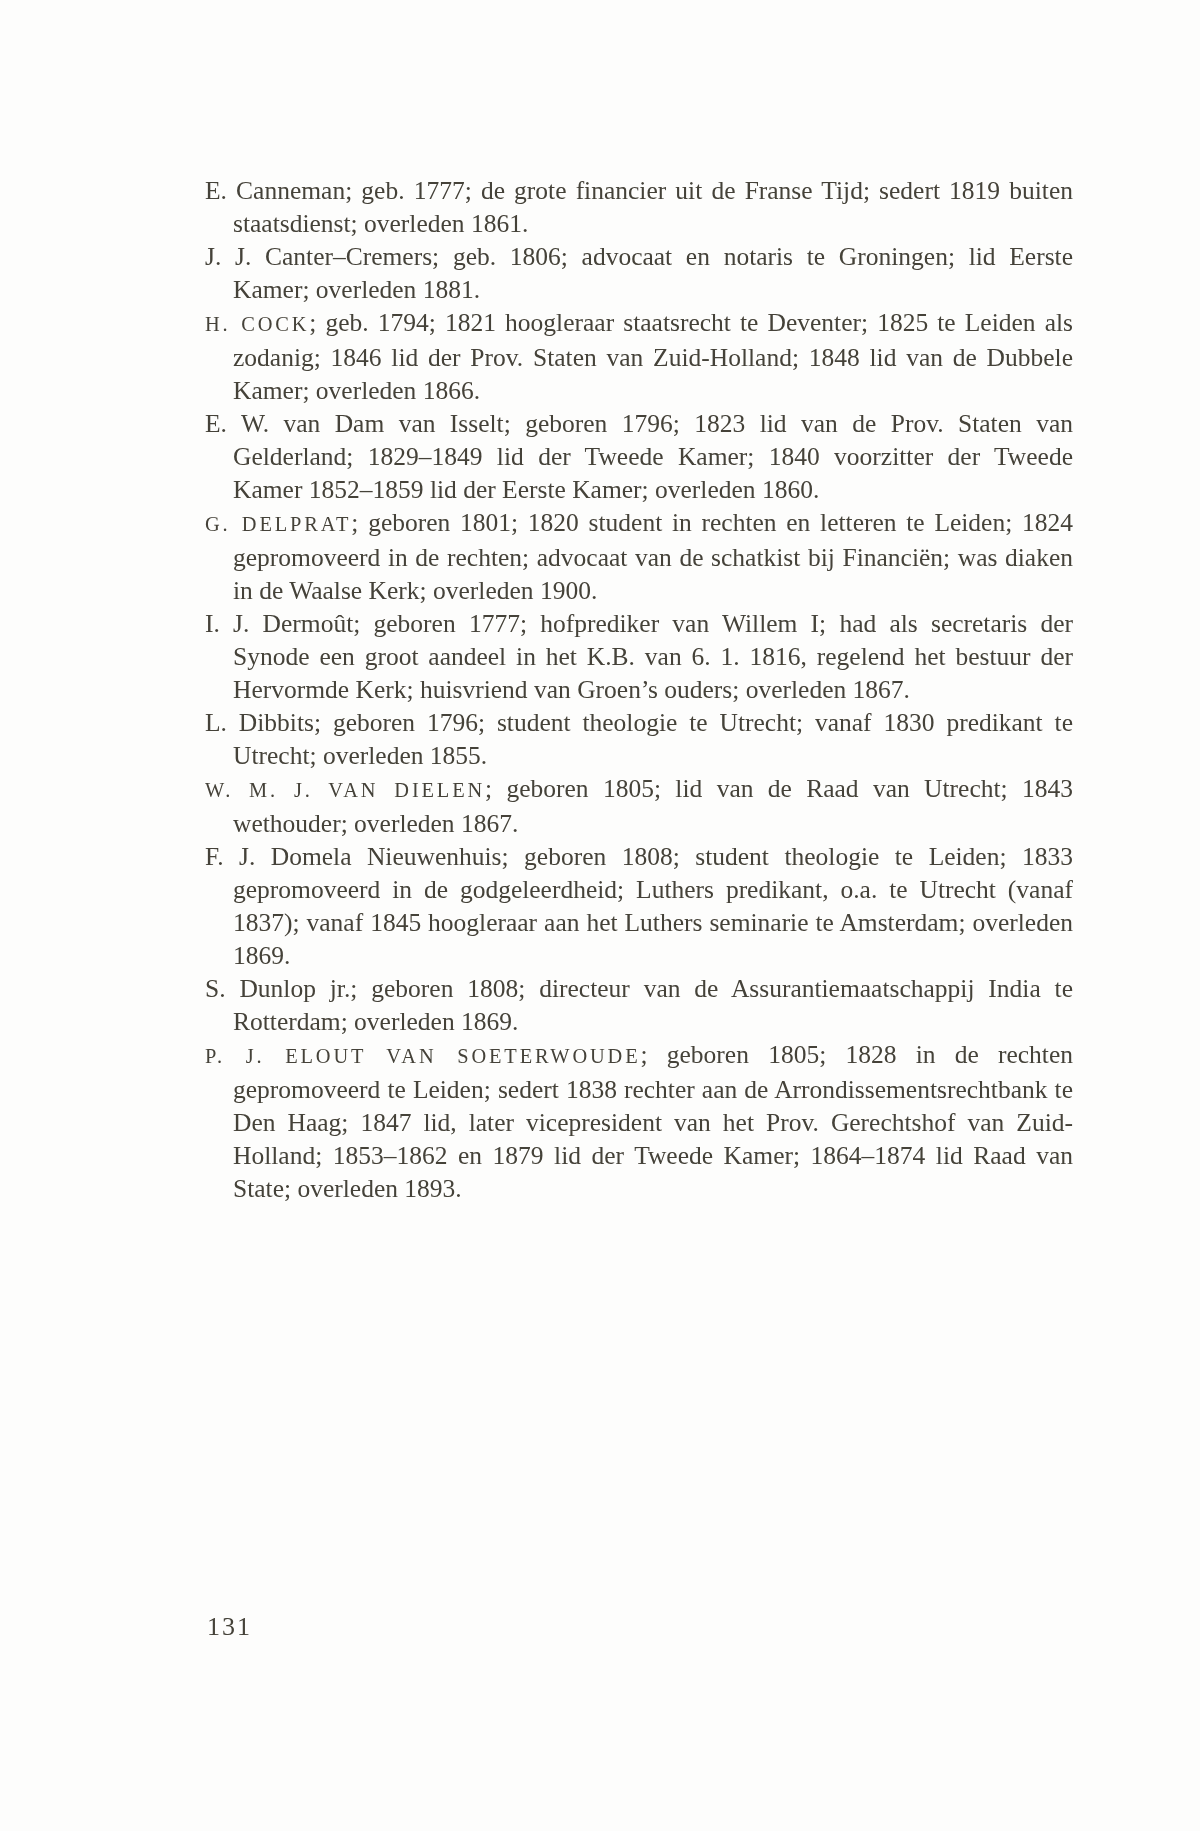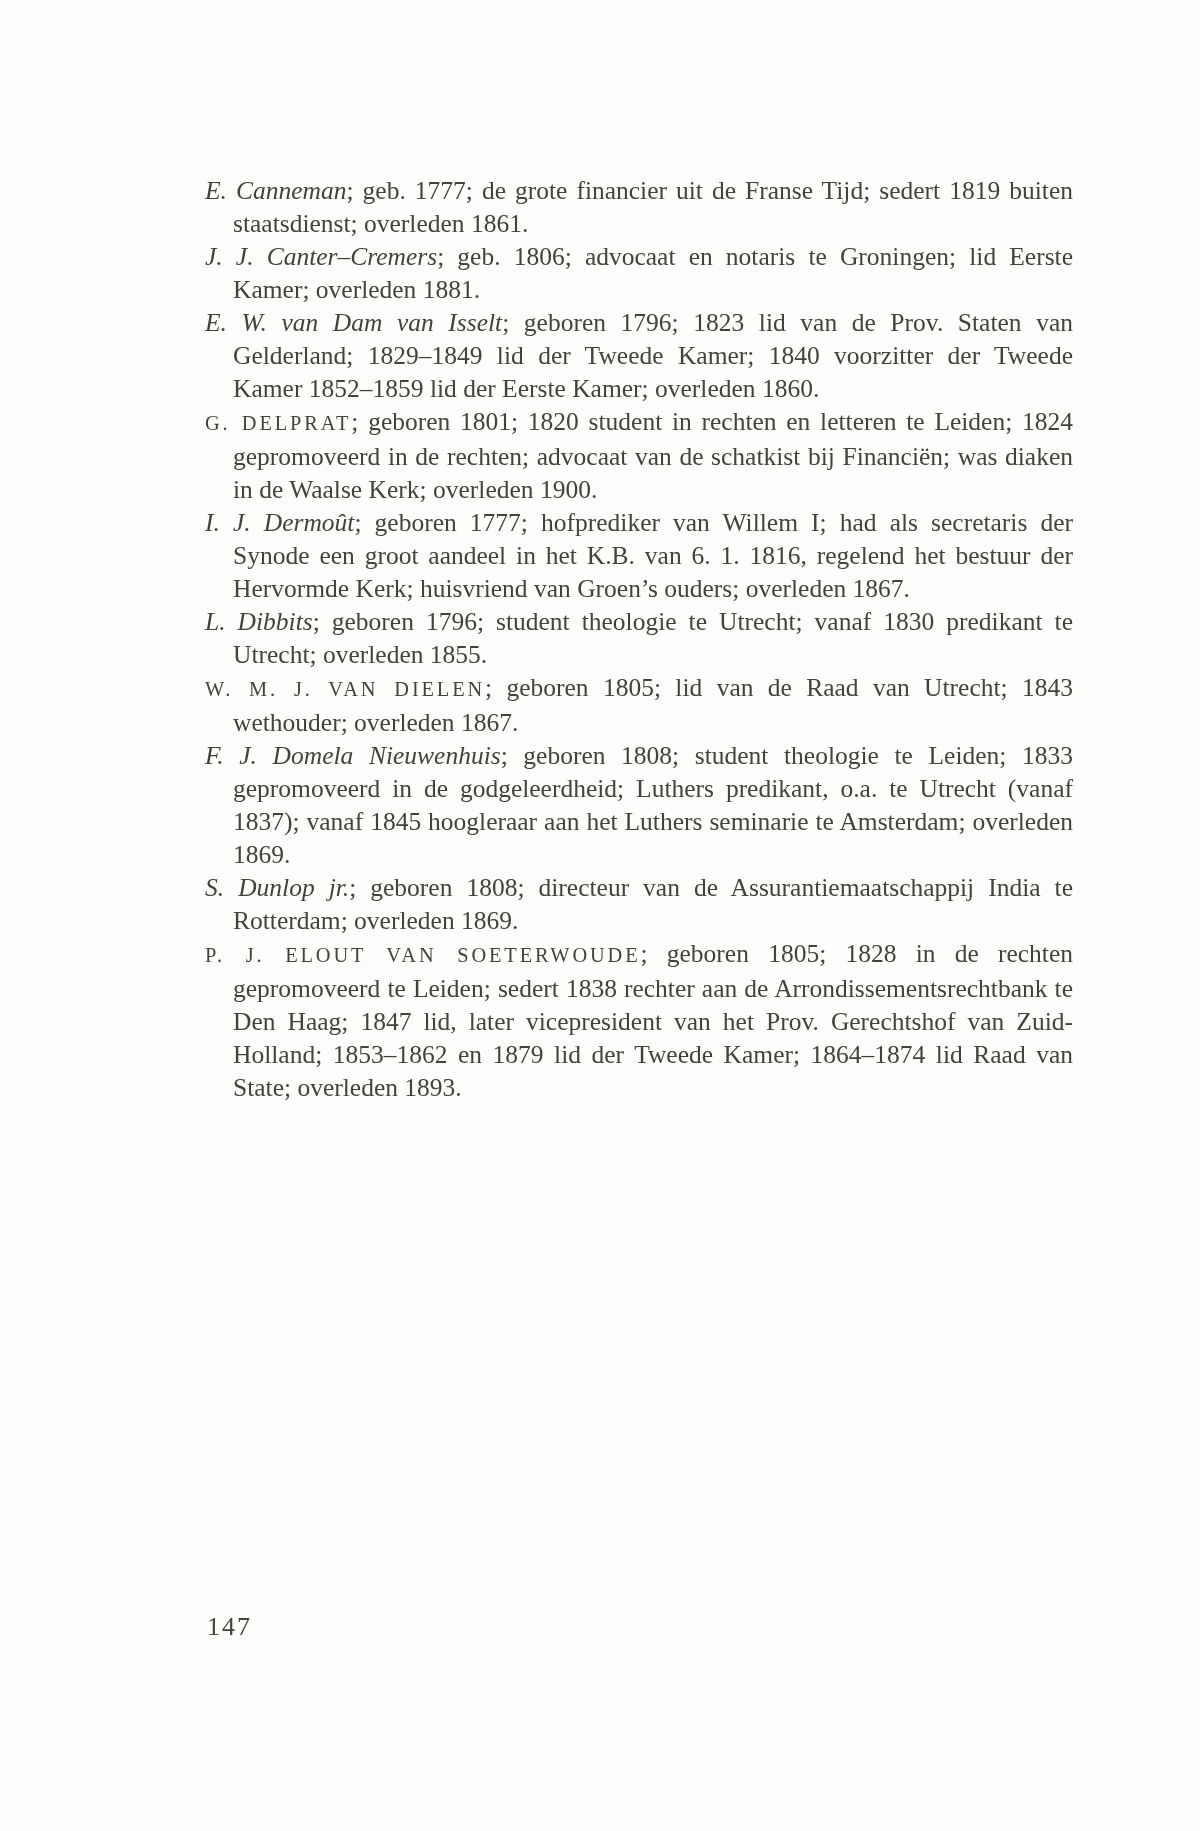--- a/index.html
+++ b/index.html
@@ -24,21 +24,20 @@
     font-size: 25.5px;
     line-height: 33px;
   }
   .entry {
     margin: 0;
     padding-left: 28px;
     text-indent: -28px;
     text-align: justify;
   }
   .name-italic {
-    font-style: italic;
   }
   .name-sc {
     font-size: 0.8em;
     letter-spacing: 0.14em;
   }
   .page-number {
     position: absolute;
     left: 207px;
     top: 1612px;
     font-size: 26px;
@@ -50,20 +49,21 @@
 
 <div class="page">
   <div class="text-block">
 
     <p class="entry"><span class="name-italic">E. Canneman</span><span>; geb. 1777; de grote financier uit de Franse Tijd; sedert 1819 buiten staatsdienst; overleden 1861.</span></p>
 
     <p class="entry"><span class="name-italic">J. J. Canter–Cremers</span><span>; geb. 1806; advocaat en notaris te Groningen; lid Eerste Kamer; overleden 1881.</span></p>
 
 
 
+    <p class="entry"><span class="name-sc">H. COCK</span><span>; geb. 1794; 1821 hoogleraar staatsrecht te Deventer; 1825 te Leiden als zodanig; 1846 lid der Prov. Staten van Zuid-Holland; 1848 lid van de Dubbele Kamer; overleden 1866.</span></p>
 
 
     <p class="entry"><span class="name-italic">E. W. van Dam van Isselt</span><span>; geboren 1796; 1823 lid van de Prov. Staten van Gelderland; 1829–1849 lid der Tweede Kamer; 1840 voorzitter der Tweede Kamer 1852–1859 lid der Eerste Kamer; overleden 1860.</span></p>
 
     <p class="entry"><span class="name-sc">G. DELPRAT</span><span>; geboren 1801; 1820 student in rechten en letteren te Leiden; 1824 gepromoveerd in de rechten; advocaat van de schatkist bij Financiën; was diaken in de Waalse Kerk; overleden 1900.</span></p>
 
     <p class="entry"><span class="name-italic">I. J. Dermoût</span><span>; geboren 1777; hofprediker van Willem I; had als secretaris der Synode een groot aandeel in het K.B. van 6. 1. 1816, regelend het bestuur der Hervormde Kerk; huisvriend van Groen’s ouders; overleden 1867.</span></p>
 
     <p class="entry"><span class="name-italic">L. Dibbits</span><span>; geboren 1796; student theologie te Utrecht; vanaf 1830 predikant te Utrecht; overleden 1855.</span></p>
 
@@ -71,14 +71,14 @@
 
     <p class="entry"><span class="name-italic">F. J. Domela Nieuwenhuis</span><span>; geboren 1808; student theologie te Leiden; 1833 gepromoveerd in de godgeleerdheid; Luthers predikant, o.a. te Utrecht (vanaf 1837); vanaf 1845 hoogleraar aan het Luthers seminarie te Amsterdam; overleden 1869.</span></p>
 
     <p class="entry"><span class="name-italic">S. Dunlop jr.</span><span>; geboren 1808; directeur van de Assurantiemaatschappij India te Rotterdam; overleden 1869.</span></p>
 
 
     <p class="entry"><span class="name-sc">P. J. ELOUT VAN SOETERWOUDE</span><span>; geboren 1805; 1828 in de rechten gepromoveerd te Leiden; sedert 1838 rechter aan de Arrondissementsrechtbank te Den Haag; 1847 lid, later vicepresident van het Prov. Gerechtshof van Zuid-Holland; 1853–1862 en 1879 lid der Tweede Kamer; 1864–1874 lid Raad van State; overleden 1893.</span></p>
 
   </div>
 
-  <div class="page-number">147</div>
+  <div class="page-number">131</div>
 </div>
 
 </body></html>

